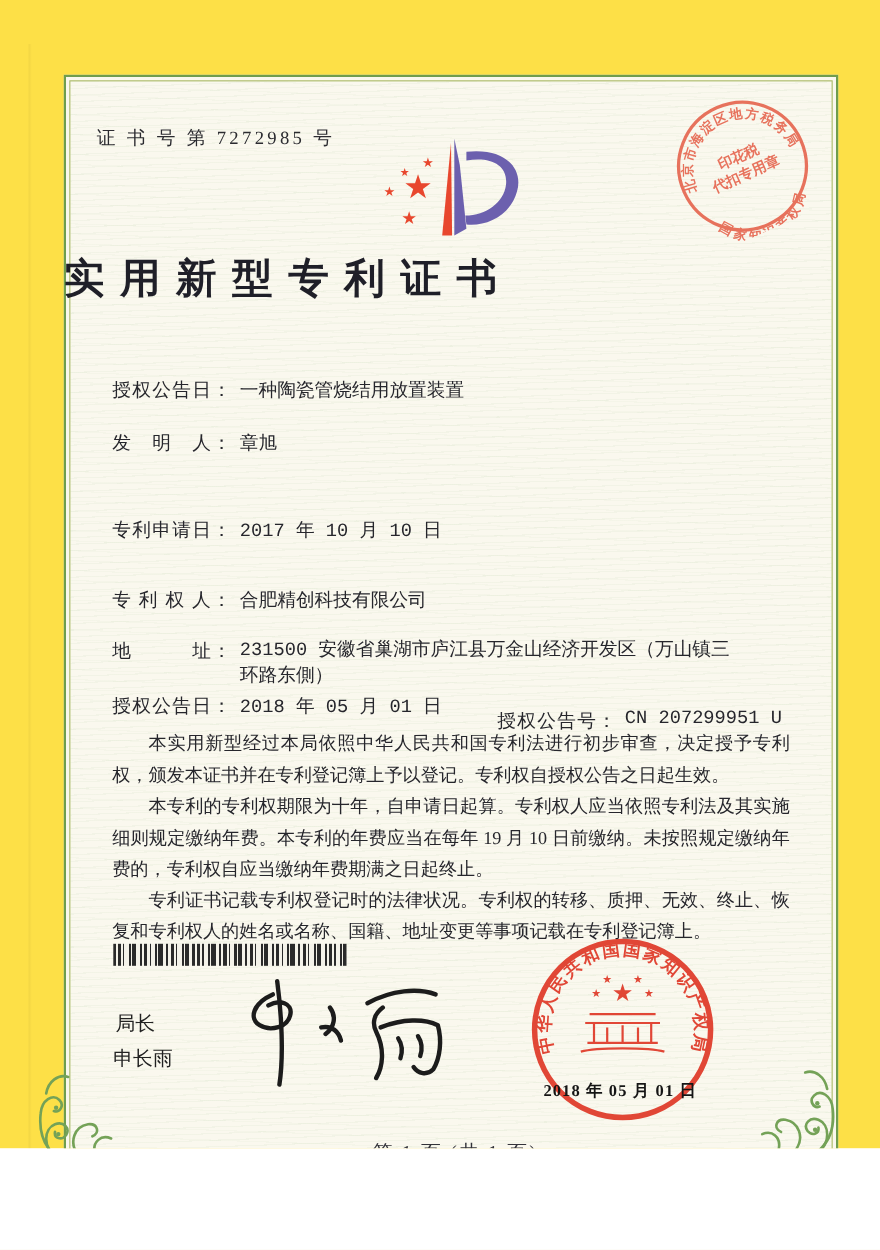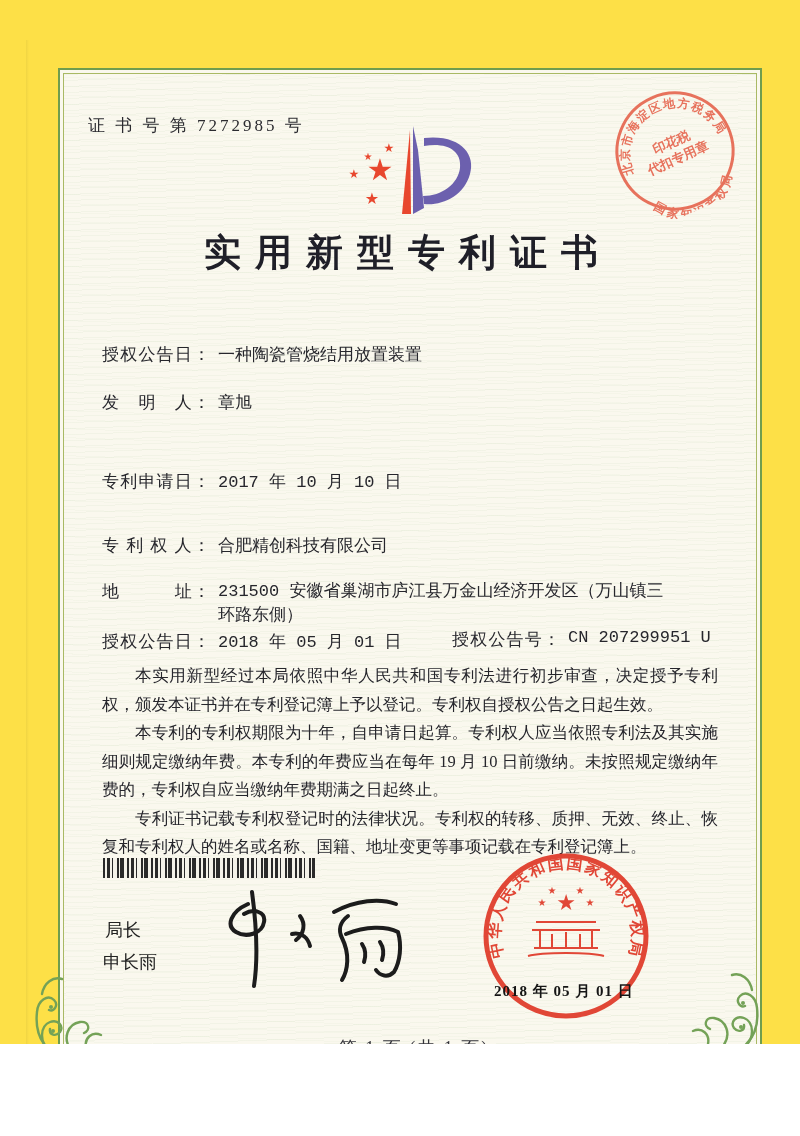--- a/index.html
+++ b/index.html
@@ -17,21 +17,21 @@
     border:2px solid #6f9d4e;background:#faf8ee;
   }
   .frame-inner{
     position:absolute;inset:3px;border:1px solid #a9b964;
     background:
       repeating-linear-gradient(178deg, rgba(140,180,125,0.07) 0 1px, rgba(0,0,0,0) 1px 6px),
       repeating-linear-gradient(182deg, rgba(150,190,130,0.05) 0 1px, rgba(0,0,0,0) 1px 9px);
   }
   .abs{position:absolute;}
   .cert-no{left:88px;top:114px;font-size:17px;letter-spacing:3px;color:#2b2b30;}
-  .title{left:58px;top:228px;width:700px;text-align:center;font-size:37px;font-weight:600;
+  .title{left:58px;top:228px;width:700px;font-size:37px;font-weight:600;
          letter-spacing:14px;color:#1f1f28;}
   .row{left:102px;font-size:17px;white-space:nowrap;}
   .lbl{display:inline-block;width:108px;text-align:justify;text-align-last:justify;vertical-align:top;}
   .val{margin-left:8px;vertical-align:top;font-family:Liberation Mono, monospace;}
   .val-wrap{display:inline-block;white-space:normal;width:455px;line-height:24px;}
   .grant-no{left:452px;font-size:17px;white-space:nowrap;}
   .paras{left:102px;top:662px;width:616px;font-size:16.5px;line-height:28.5px;text-align:justify;}
   .paras p{margin:0;text-indent:2em;}
   .barcode{left:103px;top:858px;width:212px;height:20px;
     background:repeating-linear-gradient(90deg,
@@ -99,21 +99,21 @@
   </div>
   <div class="abs row" style="top:534px">
     <span class="lbl">专 利 权 人：</span><span class="val">合肥精创科技有限公司</span>
   </div>
   <div class="abs row" style="top:580px">
     <span class="lbl">地　　　址：</span><span class="val val-wrap">231500 安徽省巢湖市庐江县万金山经济开发区（万山镇三环路东側）</span>
   </div>
   <div class="abs row" style="top:630px">
     <span class="lbl">授权公告日：</span><span class="val">2018 年 05 月 01 日</span>
   </div>
-  <div class="abs grant-no" style="top:628px">
+  <div class="abs grant-no" style="top:644px">
     <span class="lbl">授权公告号：</span><span class="val">CN 207299951 U</span>
   </div>
 
   <div class="abs paras">
     <p>本实用新型经过本局依照中华人民共和国专利法进行初步审查，决定授予专利权，颁发本证书并在专利登记簿上予以登记。专利权自授权公告之日起生效。</p>
     <p>本专利的专利权期限为十年，自申请日起算。专利权人应当依照专利法及其实施细则规定缴纳年费。本专利的年费应当在每年 19 月 10 日前缴纳。未按照规定缴纳年费的，专利权自应当缴纳年费期满之日起终止。</p>
     <p>专利证书记载专利权登记时的法律状况。专利权的转移、质押、无效、终止、恢复和专利权人的姓名或名称、国籍、地址变更等事项记载在专利登记簿上。</p>
   </div>
 
   <div class="abs barcode"></div>

